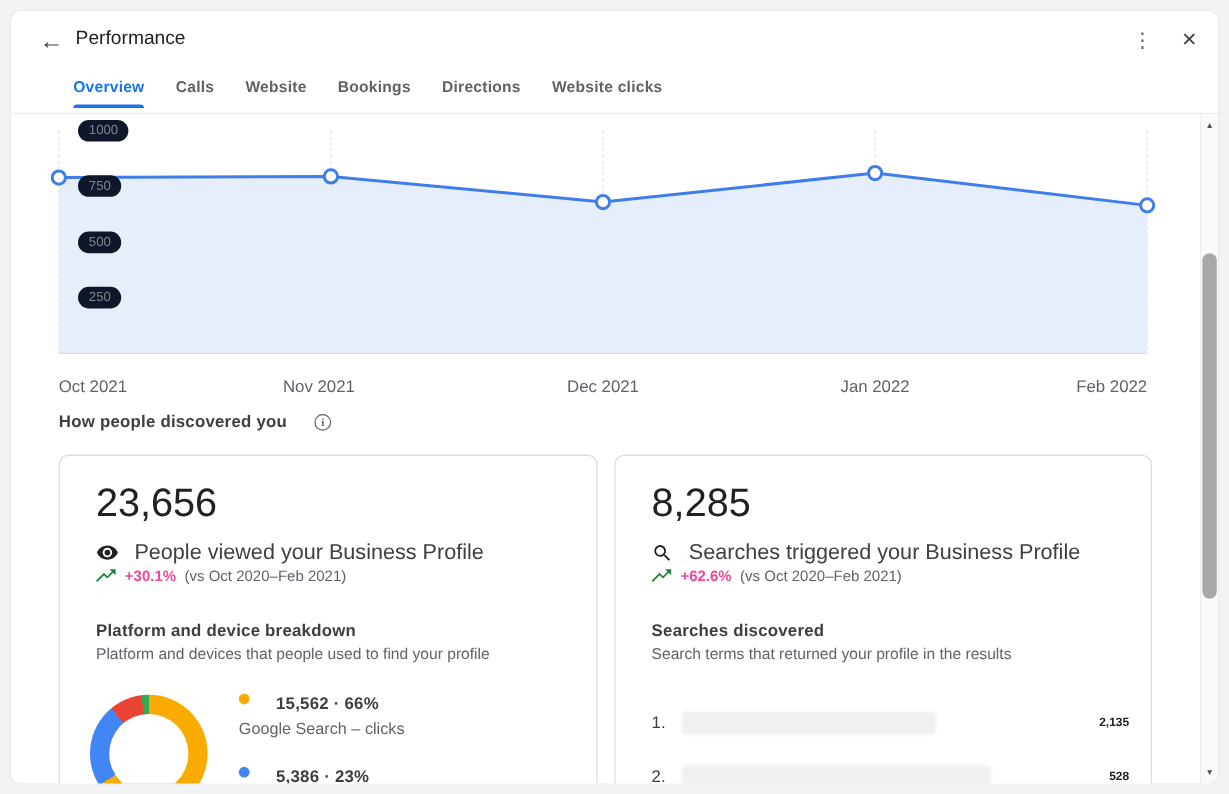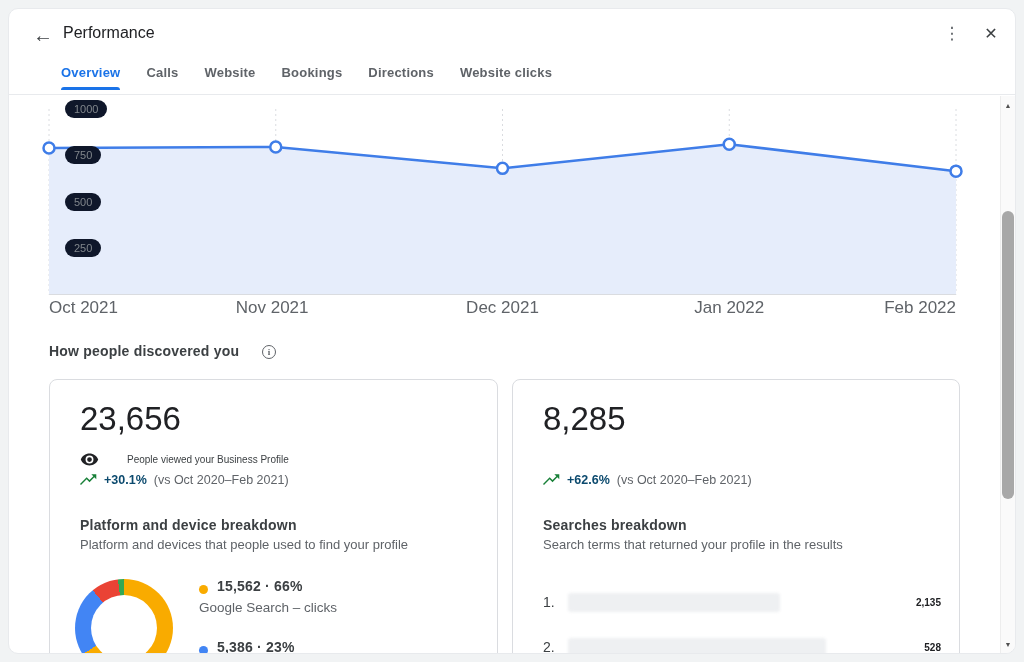--- a/index.html
+++ b/index.html
@@ -23,51 +23,51 @@
           font-size:13px; color:#5f6368; cursor:pointer; letter-spacing:.2px;font-weight:bold; }
   .tab.active { color:#1a73e8; font-weight:bold; }
   .tab.active::after { content:""; position:absolute; left:0; right:0; bottom:0; height:3px;
           background:#1a73e8; border-radius:3px 3px 0 0; }
   .hdr-divider { position:absolute; left:0; top:85px; width:1008px; height:1px; background:#e8eaed; }
 
   
   #areaChart { position:absolute; left:0; top:92px; }
   .ypill { position:absolute; height:18px; padding:0 9px; background:#0f172a; border-radius:9px;
            color:#80868b; font-size:11px; line-height:18px; }
-  .xlab  { position:absolute; top:289px; color:#5f6368; font-size:17px; width:80px; }
+  .xlab  { position:absolute; top:305px; color:#5f6368; font-size:14px; width:80px; }
 
   
   .section-title { position:absolute; left:40px; top:334px; font-size:14px; font-weight:bold;
                    color:#3c4043; letter-spacing:.2px; display:flex; align-items:flex-end; gap:23px; }
   .info { width:14px; height:14px; border:1.4px solid #5f6368; border-radius:50%; color:#5f6368;
           font-size:9px; display:flex; align-items:center; justify-content:center;
           font-family:"Liberation Serif", serif; font-weight:bold; }
 
   
   .card { position:absolute; top:370px; height:310px; background:#fff;
           border:1px solid #dadce0; border-radius:8px; }
   #card-views    { left:40px;  width:449px; }
   #card-searches { left:503px; width:448px; }
   .big-number { position:absolute; left:30px; top:20px; font-size:33px; color:#202124; }
-  .metric-label { position:absolute; left:30px; top:70px; display:flex; align-items:center; gap:28px;
-                  font-size:10px; color:#3c4043; }
+  .metric-label { position:absolute; left:30px; top:70px; display:flex; align-items:center; gap:13px;
+                  font-size:18px; color:#3c4043; }
   .metric-label svg { flex:0 0 auto; }
   .delta-row { position:absolute; left:30px; top:93px; display:flex; align-items:center; gap:7px;
                font-size:12.5px; }
-  .delta { color:#0c4a6e; font-weight:bold; }
+  .delta { color:#ec4899; font-weight:bold; }
   .delta-ctx { color:#5f6368; }
   .bd-title { position:absolute; left:30px; top:137px; font-size:14px; font-weight:bold;
               color:#3c4043; letter-spacing:.2px; }
   .bd-sub   { position:absolute; left:30px; top:157px; font-size:13px; color:#5f6368; }
 
   
   #donut { position:absolute; left:25px; top:199px; width:98px; height:98px; border-radius:50%; }
   #donut .hole { position:absolute; left:16px; top:16px; width:66px; height:66px;
                  border-radius:50%; background:#fff; }
-  .legend-item { position:absolute; left:149px; display:flex; align-items:flex-end; gap:9px; }
+  .legend-item { position:absolute; left:149px; display:flex; align-items:flex-start; gap:22px; }
   .legend-dot { width:9px; height:9px; border-radius:50%; }
   .legend-val { font-size:14px; color:#3c4043; font-weight:bold; letter-spacing:.2px; }
   .legend-sub { position:absolute; left:149px; font-size:13.5px; color:#5f6368; }
 
   
   .srow { position:absolute; left:30px; right:18px; height:22px; display:flex; align-items:center; }
   .srank { width:25px; font-size:14px; color:#3c4043; }
   .sbar  { height:19px; background:#eef0f2; border-radius:3px; filter:blur(1.5px); }
   .sval  { margin-left:auto; font-size:10px; color:#202124; font-weight:bold; }
 
@@ -162,28 +162,34 @@
     </div>
     <div class="legend-sub" style="top:220px;">Google Search – clicks</div>
     <div class="legend-item" style="top:259px;">
       <span class="legend-dot" id="dot1" style="background: rgb(66, 133, 244);"></span>
       <span class="legend-val">5,386 · 23%</span>
     </div>
   </div>
 
   <div class="card" id="card-searches">
     <div class="big-number">8,285</div>
+    <div class="metric-label">
+      <svg width="18" height="18" viewBox="0 0 24 24" fill="#202124">
+        <path d="M15.5 14h-.79l-.28-.27A6.47 6.47 0 0 0 16 9.5 6.5 6.5 0 1 0 9.5 16c1.61 0 3.09-.59 4.23-1.57l.27.28v.79l5 4.99L20.49 19l-4.99-5zm-6 0C7.01 14 5 11.99 5 9.5S7.01 5 9.5 5 14 7.01 14 9.5 11.99 14 9.5 14z"></path>
+      </svg>
+      <span>Searches triggered your Business Profile</span>
+    </div>
     <div class="delta-row">
       <svg width="17" height="12" viewBox="0 0 24 16" fill="#188038">
         <path d="M16 0l2.79 2.79-5.38 5.38-4-4L0 13.59 1.41 15l8-8 4 4 6.79-6.79L23 7V0z"></path>
       </svg>
       <span class="delta">+62.6%</span>
       <span class="delta-ctx">(vs Oct 2020–Feb 2021)</span>
     </div>
-    <div class="bd-title">Searches breakdown</div>
+    <div class="bd-title">Searches discovered</div>
     <div class="bd-sub">Search terms that returned your profile in the results</div>
 
     <div class="srow" style="top:211px;">
       <span class="srank">1.</span>
       <span class="sbar" style="width:212px;"></span>
       <span class="sval">2,135</span>
     </div>
     <div class="srow" style="top:256px;">
       <span class="srank">2.</span>
       <span class="sbar" style="width:258px;"></span>

